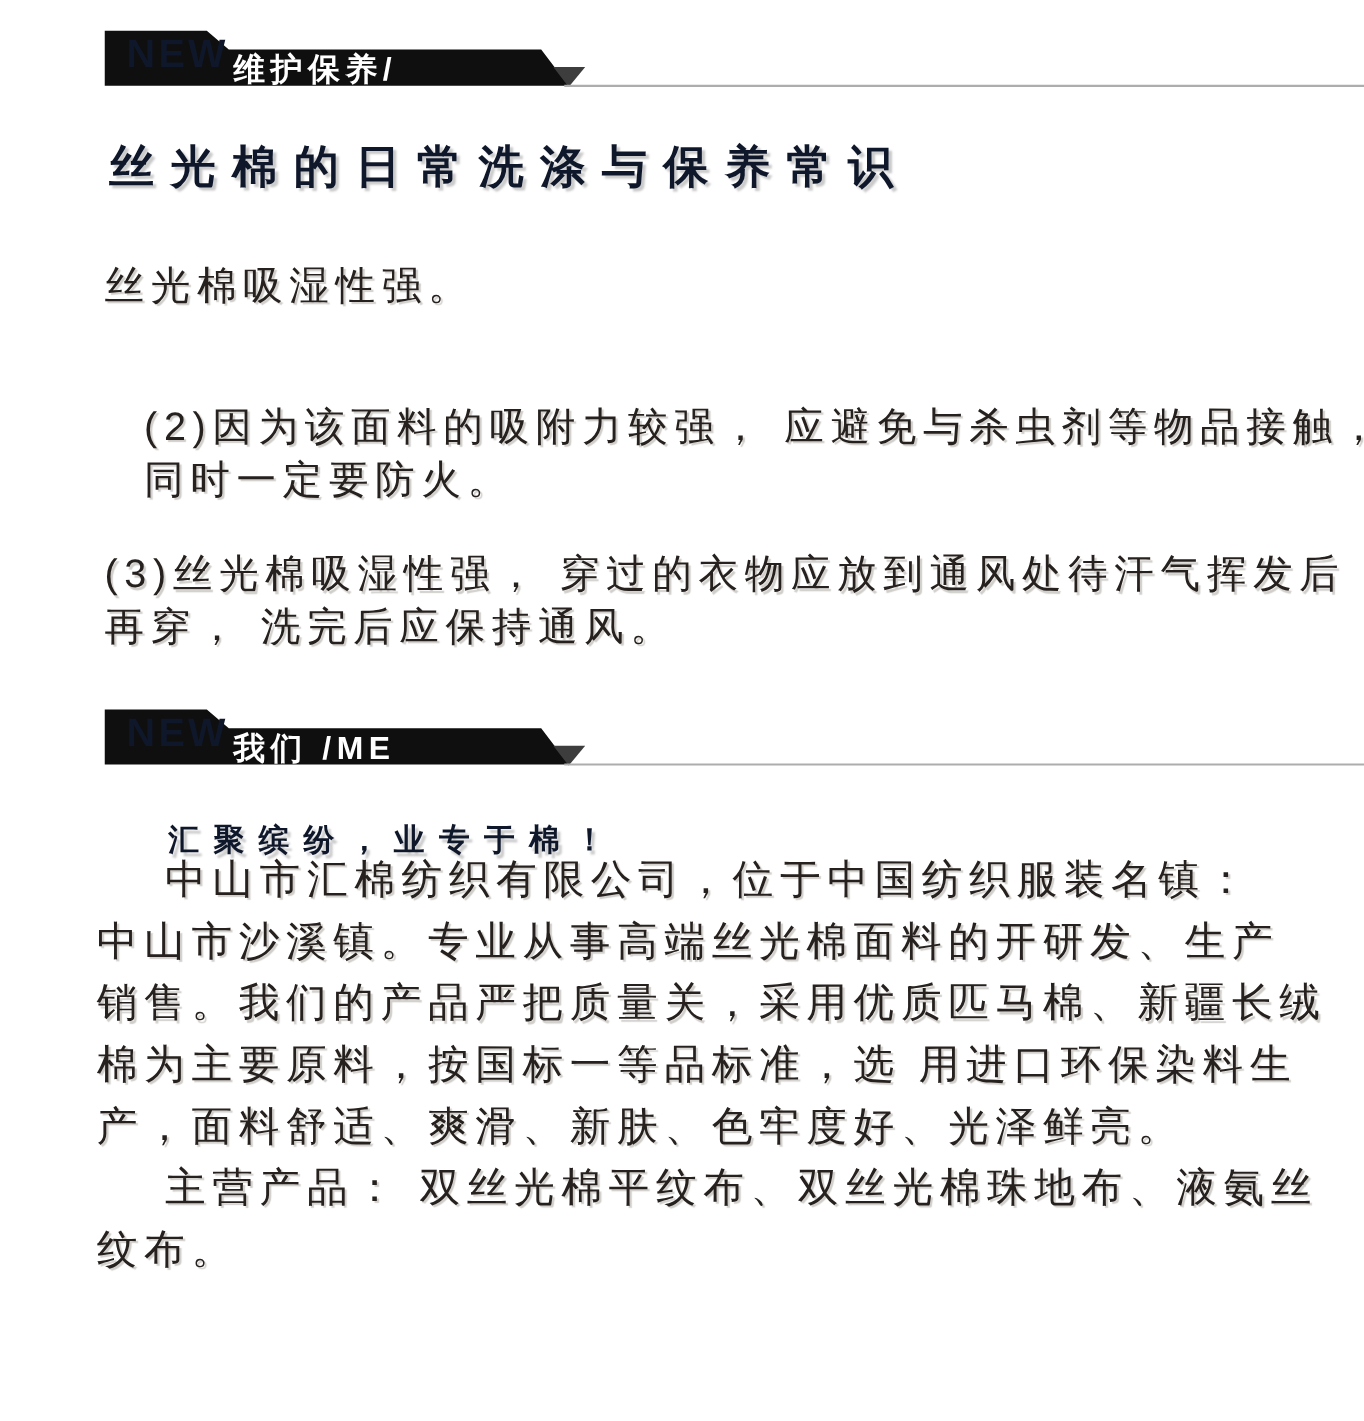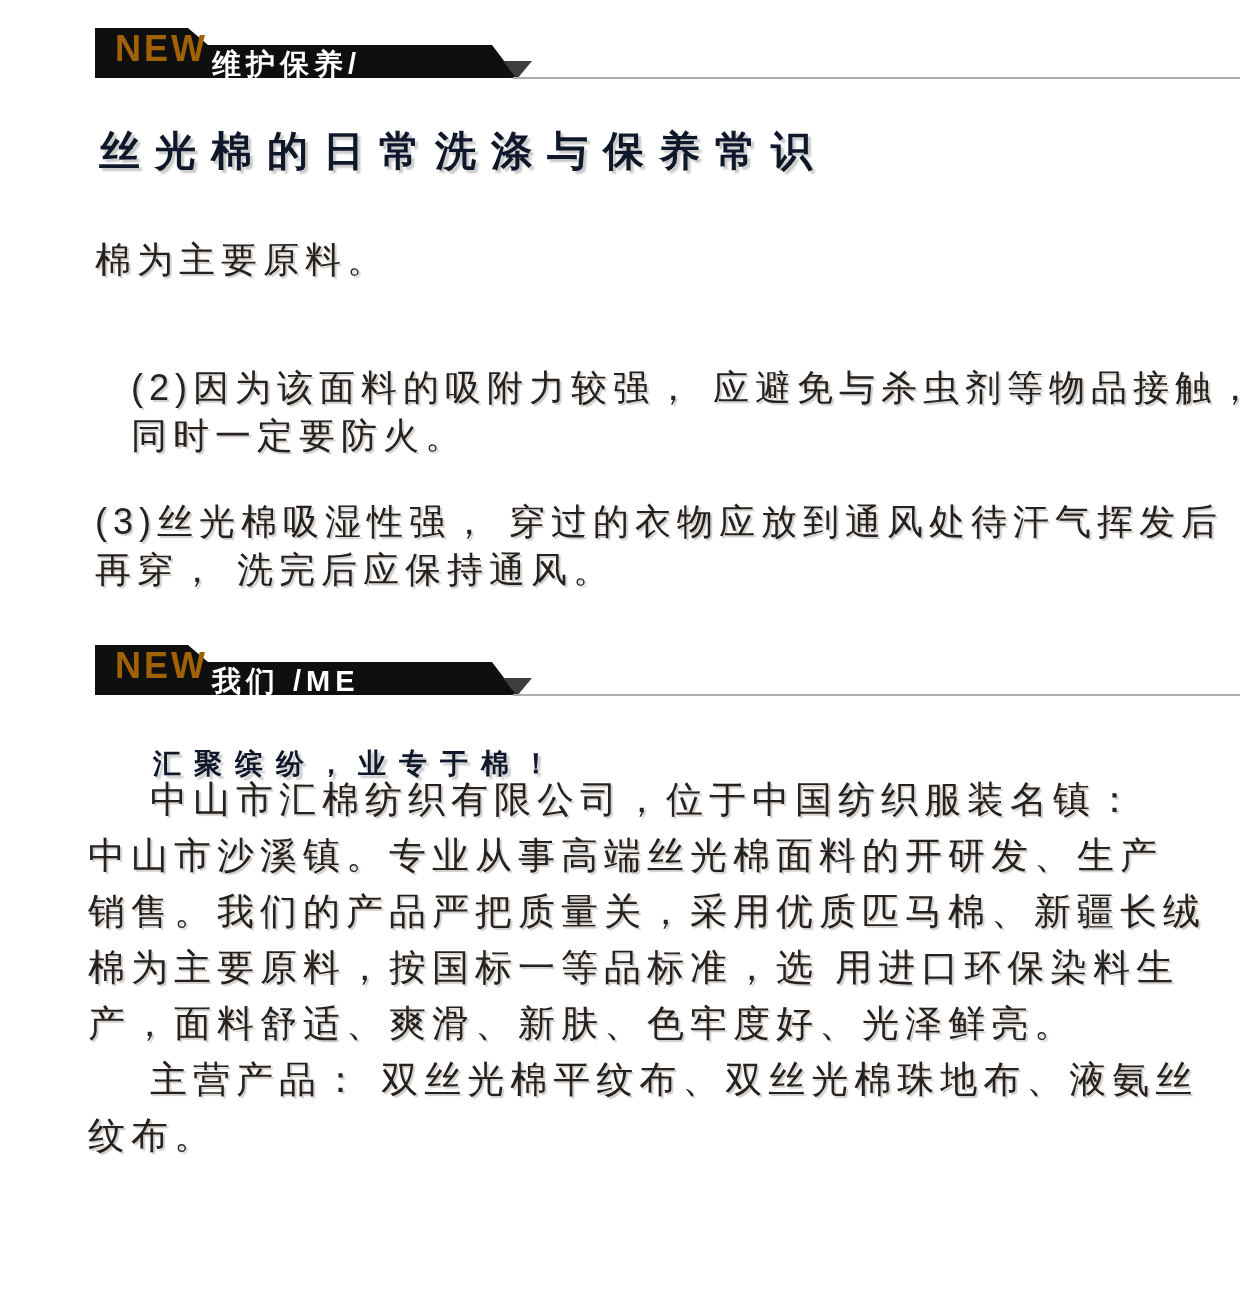--- a/index.html
+++ b/index.html
@@ -5,21 +5,21 @@
   html,body{margin:0;padding:0;}
   body{
     width:1240px;height:1292px;position:relative;overflow:hidden;
     background:#ffffff;
     font-family:"Liberation Sans", sans-serif;
   }
   
   .banner{position:absolute;left:95px;width:1145px;height:58px;}
   .banner svg{position:absolute;left:0;top:0;display:block;}
   .banner .new-badge{
-    position:absolute;left:20px;top:7px;color:#a16207;
+    position:absolute;left:20px;top:7px;color:#0f172a;
     font-size:36px;font-weight:bold;letter-spacing:3px;line-height:1;
   }
   .banner .section-label{
     position:absolute;left:117px;top:26px;color:#ffffff;
     font-size:29px;font-weight:bold;letter-spacing:5px;line-height:1;
   }
   #banner-care{top:24px;}
   #banner-about{top:641px;}
 
   
@@ -55,21 +55,21 @@
     <polygon points="408,37 437,37 422,55" fill="#3d3d3d"></polygon>
     <line x1="418" y1="54" x2="1145" y2="54" stroke="#adadad" stroke-width="2"></line>
   </svg>
   <span class="new-badge">NEW</span>
   <span class="section-label">维护保养/</span>
 </div>
 
 <div class="red-heading" id="care-title">丝光棉的日常洗涤与保养常识</div>
 
 <div class="care-para body-text" id="care-para-1">
-  <div>棉为主要原料。</div>
+  <div>丝光棉吸湿性强。</div>
 </div>
 
 <div class="care-para body-text" id="care-para-2">
   <div>(2)因为该面料的吸附力较强， 应避免与杀虫剂等物品接触，</div>
   <div>同时一定要防火。</div>
 </div>
 
 <div class="care-para body-text" id="care-para-3">
   <div>(3)丝光棉吸湿性强， 穿过的衣物应放到通风处待汗气挥发后</div>
   <div>再穿， 洗完后应保持通风。</div>

